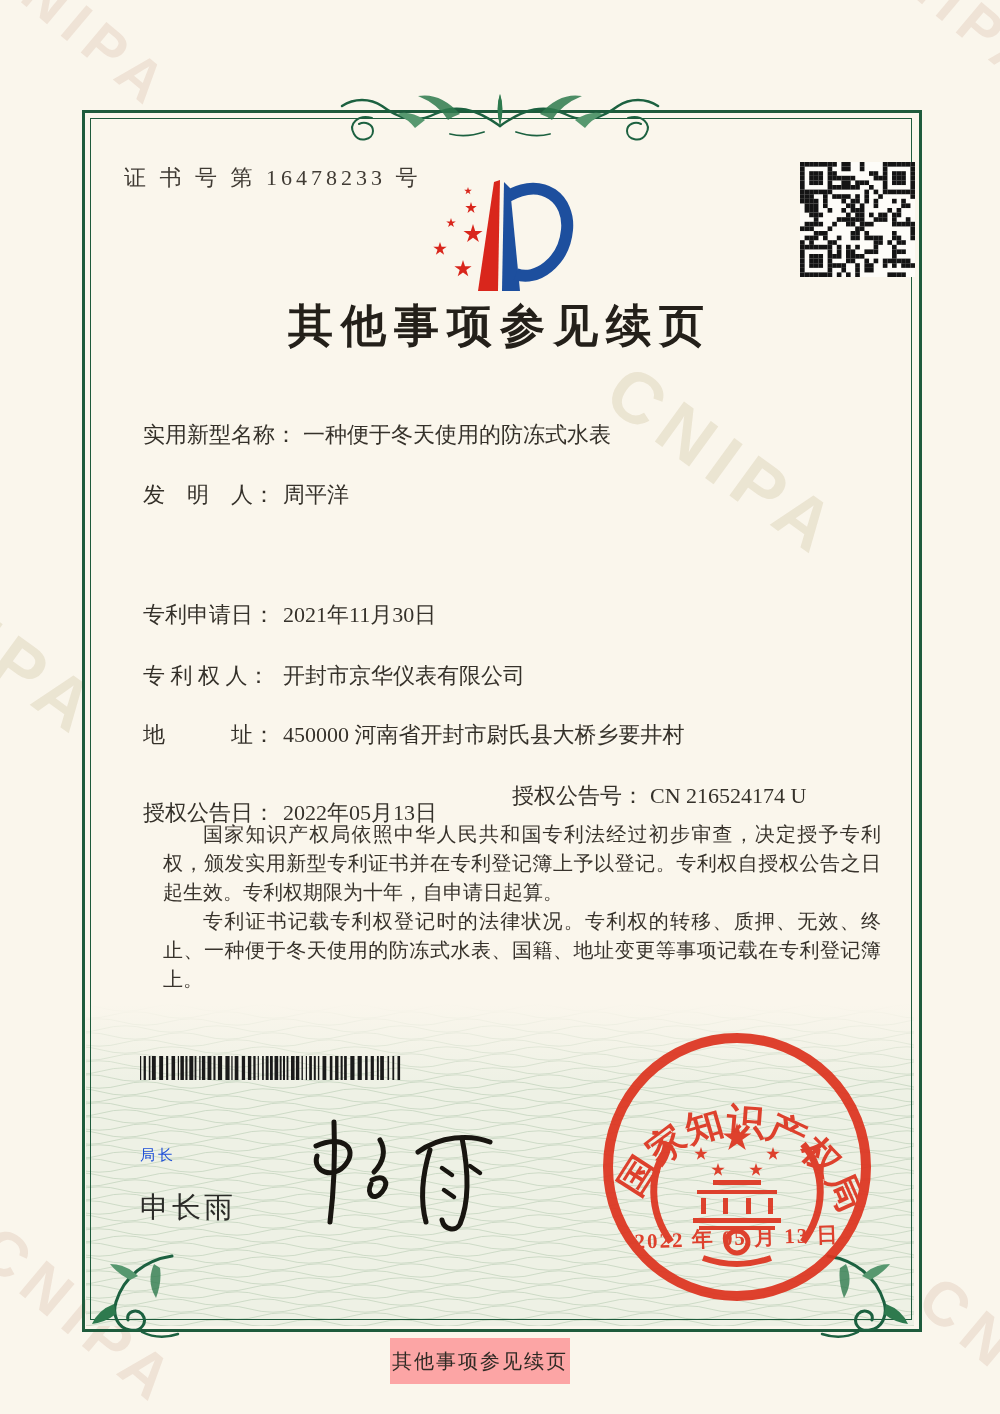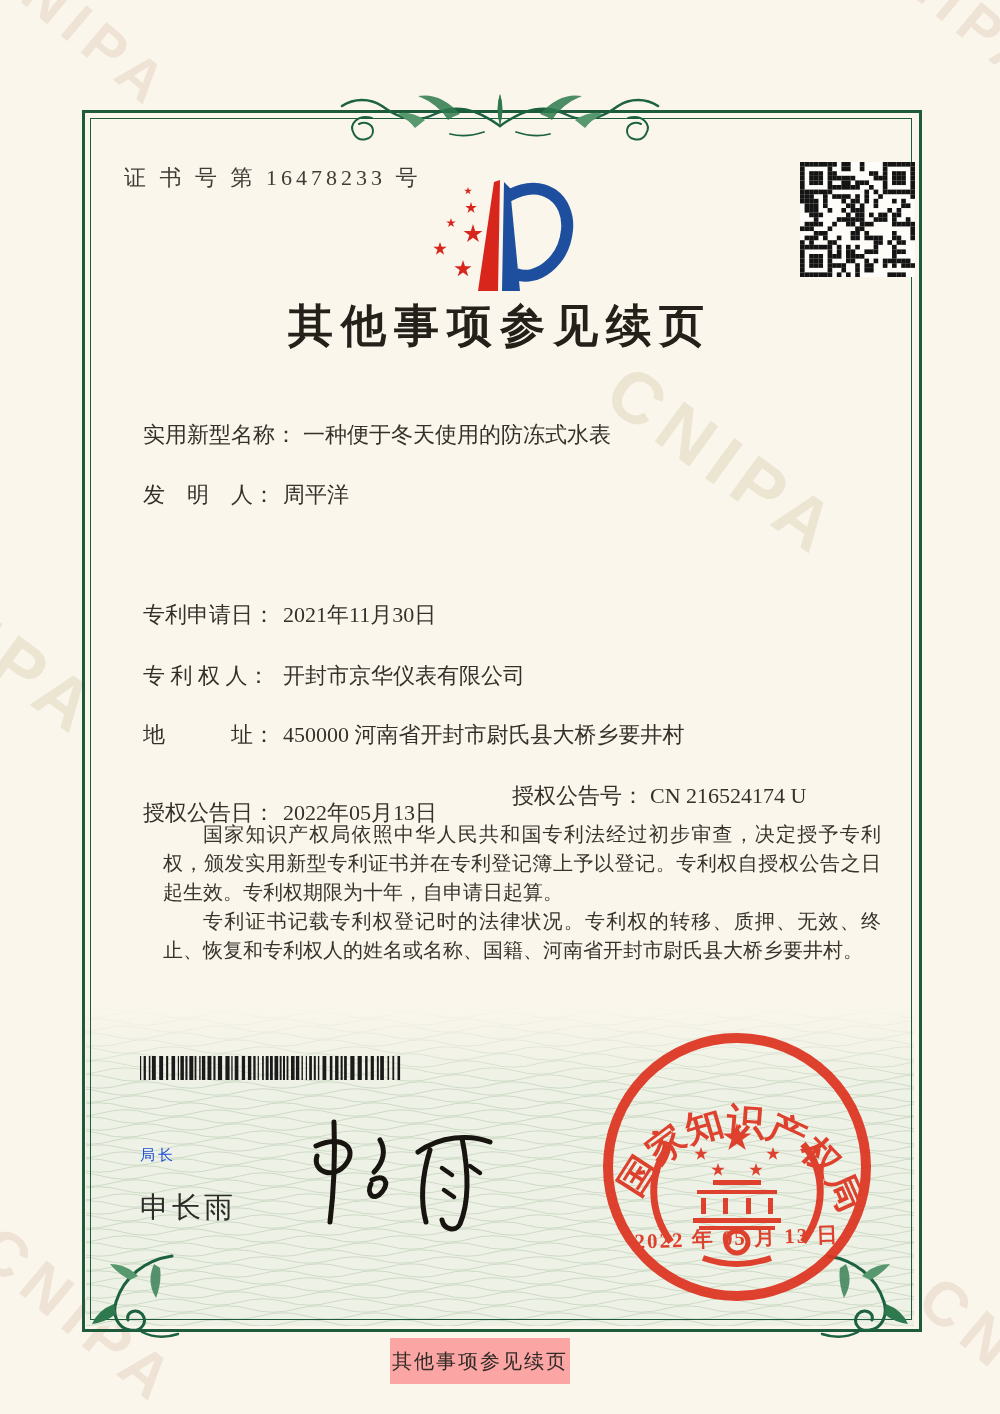--- a/index.html
+++ b/index.html
@@ -493,21 +493,21 @@
 
   <div class="field" style="top:798px;">
     <span class="lab">授权公告日：</span><span class="val">2022年05月13日</span>
   </div>
   <div class="field" id="grant-no" style="top:781px;">
     <span>授权公告号：</span><span class="val">CN 216524174 U</span>
   </div>
 
   <div id="body-text" class="abs">
     <p>国家知识产权局依照中华人民共和国专利法经过初步审查，决定授予专利权，颁发实用新型专利证书并在专利登记簿上予以登记。专利权自授权公告之日起生效。专利权期限为十年，自申请日起算。</p>
-    <p>专利证书记载专利权登记时的法律状况。专利权的转移、质押、无效、终止、恢复和专利权人的姓名或名称、国籍、河南省开封市尉氏县大桥乡要井村。</p>
+    <p>专利证书记载专利权登记时的法律状况。专利权的转移、质押、无效、终止、一种便于冬天使用的防冻式水表、国籍、地址变更等事项记载在专利登记簿上。</p>
   </div>
 
   <svg id="barcode" class="abs" width="262" height="24">
       <rect x="0.0" y="0" width="1.2" height="24" fill="#1a1a1a"></rect>
       <rect x="3.6" y="0" width="2.3" height="24" fill="#1a1a1a"></rect>
       <rect x="8.8" y="0" width="1.6" height="24" fill="#1a1a1a"></rect>
       <rect x="11.9" y="0" width="3.9" height="24" fill="#1a1a1a"></rect>
       <rect x="19.2" y="0" width="3.9" height="24" fill="#1a1a1a"></rect>
       <rect x="26.1" y="0" width="2.1" height="24" fill="#1a1a1a"></rect>
       <rect x="31.5" y="0" width="3.6" height="24" fill="#1a1a1a"></rect>

